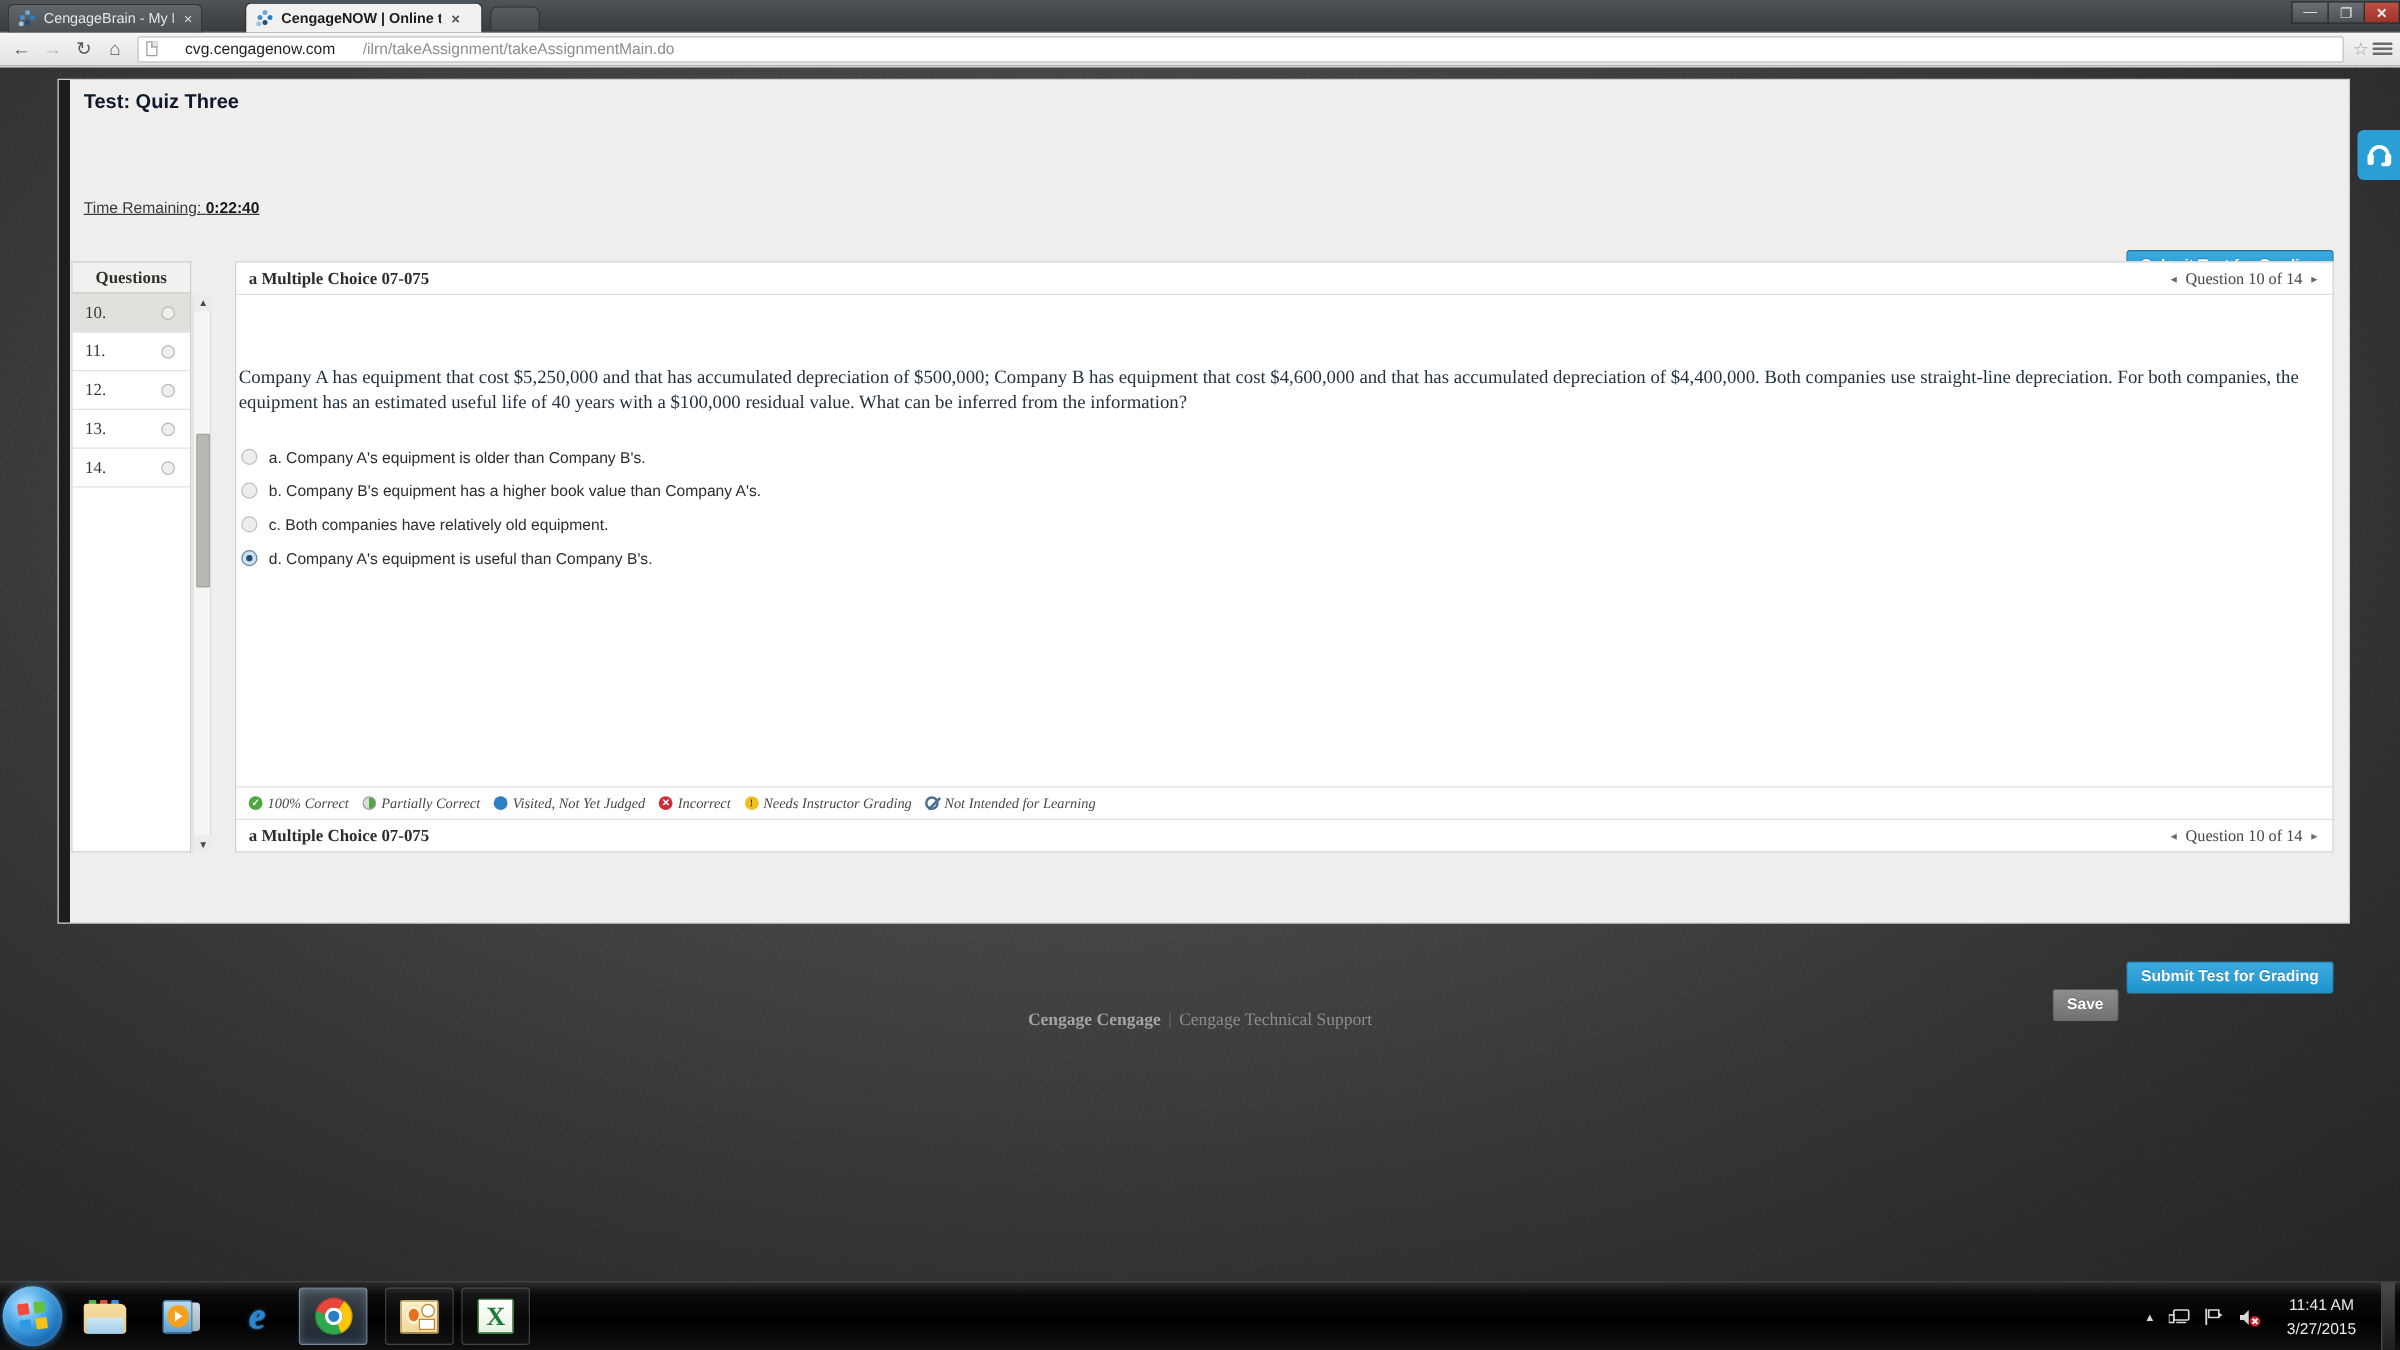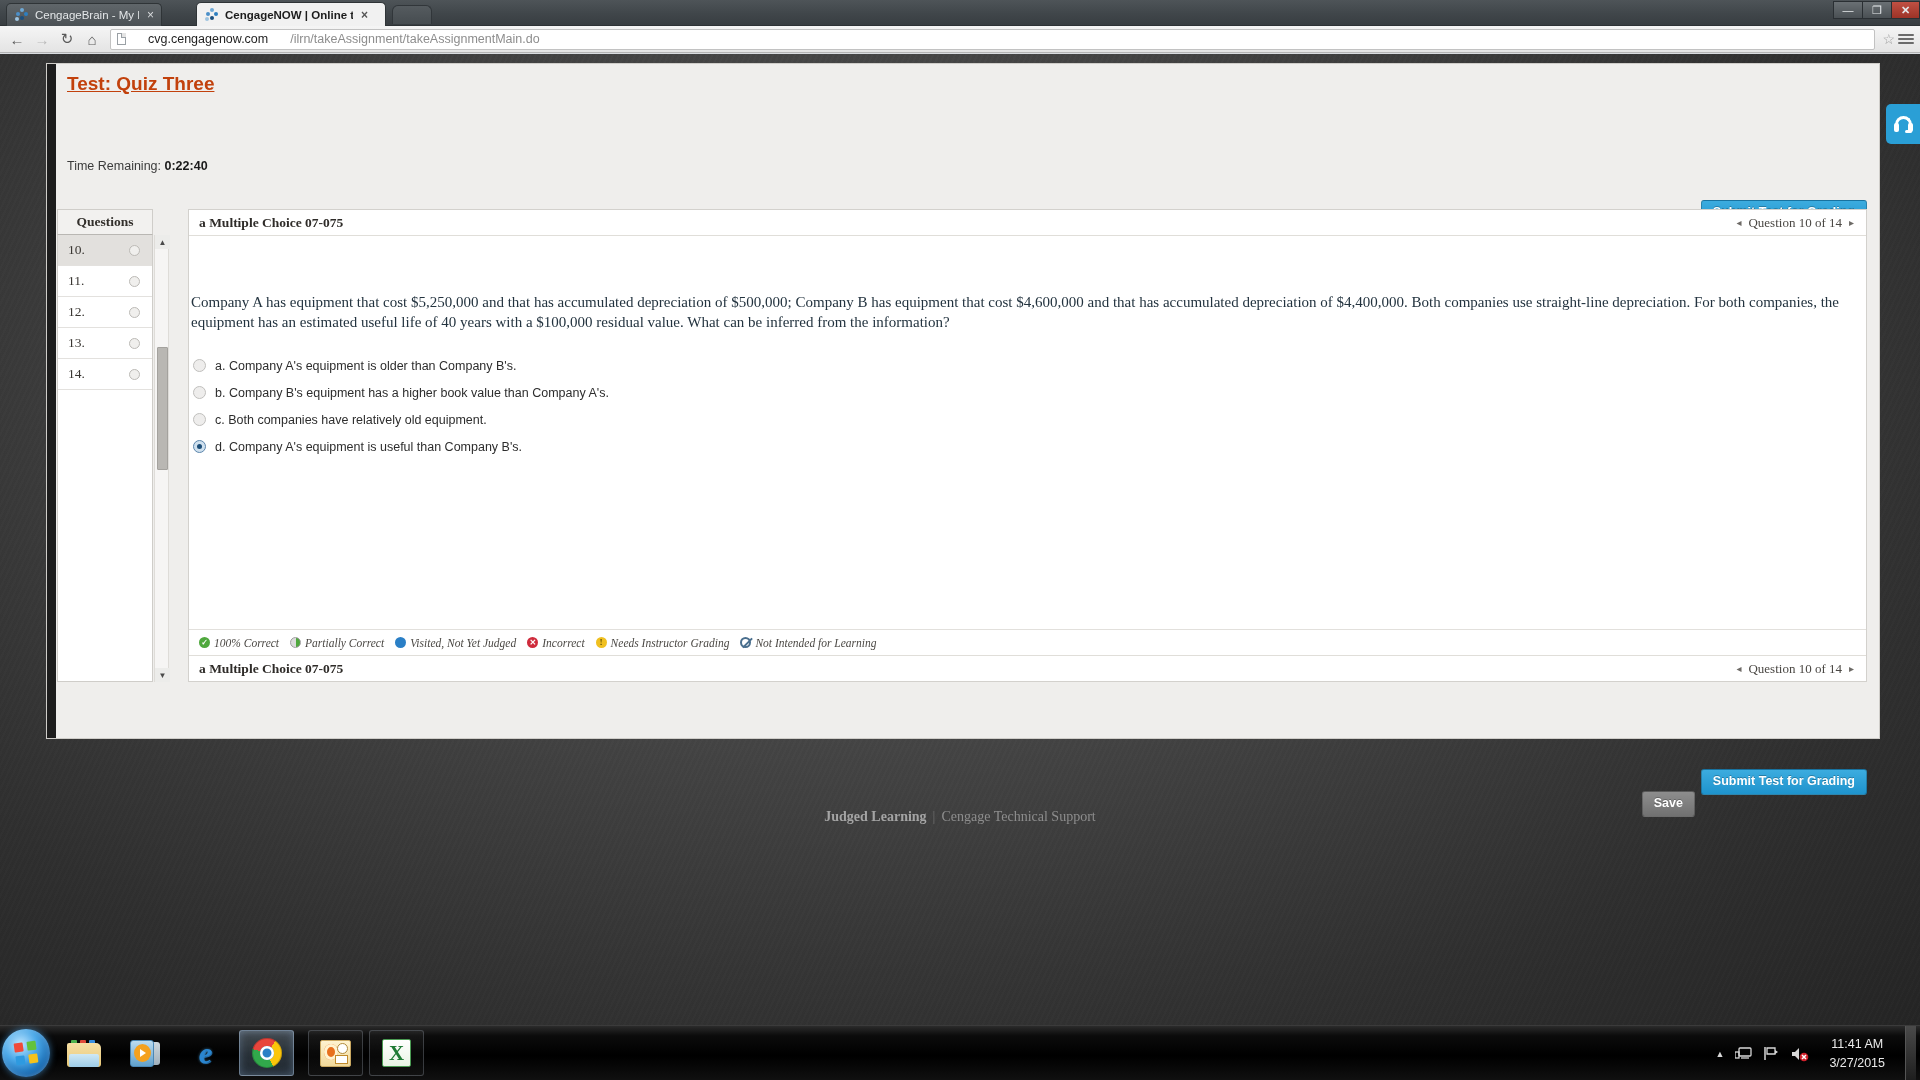--- a/index.html
+++ b/index.html
@@ -117,27 +117,26 @@
   .app-shell {
     position: absolute; left: 47px; top: 10px; width: 1832px; height: 674px;
     background: #efeeec;
     border-left: 9px solid #1d1d1d;
     box-shadow: 0 0 0 1px #cfcdc9;
   }
   .app-inner { position: relative; width: 100%; height: 100%; }
 
   .test-title {
     position: absolute; left: 11px; top: 9px;
-    font-size: 19px; font-weight: bold; color: #c2410c;
+    font-size: 16px; font-weight: bold; color: #0f172a;
     font-family: "Liberation Sans", sans-serif;
-    text-decoration: underline;
   }
   .time-remaining {
     position: absolute; left: 11px; top: 95px;
-    font-size: 12.5px; color: #3b3b3b;
+    font-size: 12.5px; color: #3b3b3b; text-decoration: underline;
   }
   .time-remaining b { color: #1a1a1a; }
 
   .btnrow-top { position: absolute; right: 12px; top: 114px; display: flex; gap: 6px; align-items: center;}
   .btnrow-bottom { position: absolute; right: 12px; top: 683px; display: flex; gap: 6px; align-items: center;}
   .btn {
     font-size: 12.5px; font-weight: bold; color: #fff;
     border-radius: 3px; padding: 5px 11px 6px; line-height: 1;
     border: 1px solid rgba(0,0,0,.22);
     text-shadow: 0 -1px 0 rgba(0,0,0,.25);
@@ -557,21 +556,21 @@
       <div class="support-tab">
         <span class="headset">
           <span class="band"></span>
             <span class="ear l"></span>
             <span class="ear r"></span>
             <span class="mic"></span>
         </span>
       </div>
 
       <div class="cengage-footer">
-        <b>Judged Learning</b><span class="sep">|</span><span>Cengage Technical Support</span>
+        <b>Cengage Cengage</b><span class="sep">|</span><span>Cengage Technical Support</span>
       </div>
 
     </div>
   </div>
 
   <div id="taskbar">
     <div class="start-orb">
       <span class="orb-flag">
           <i></i>
           <i></i>

